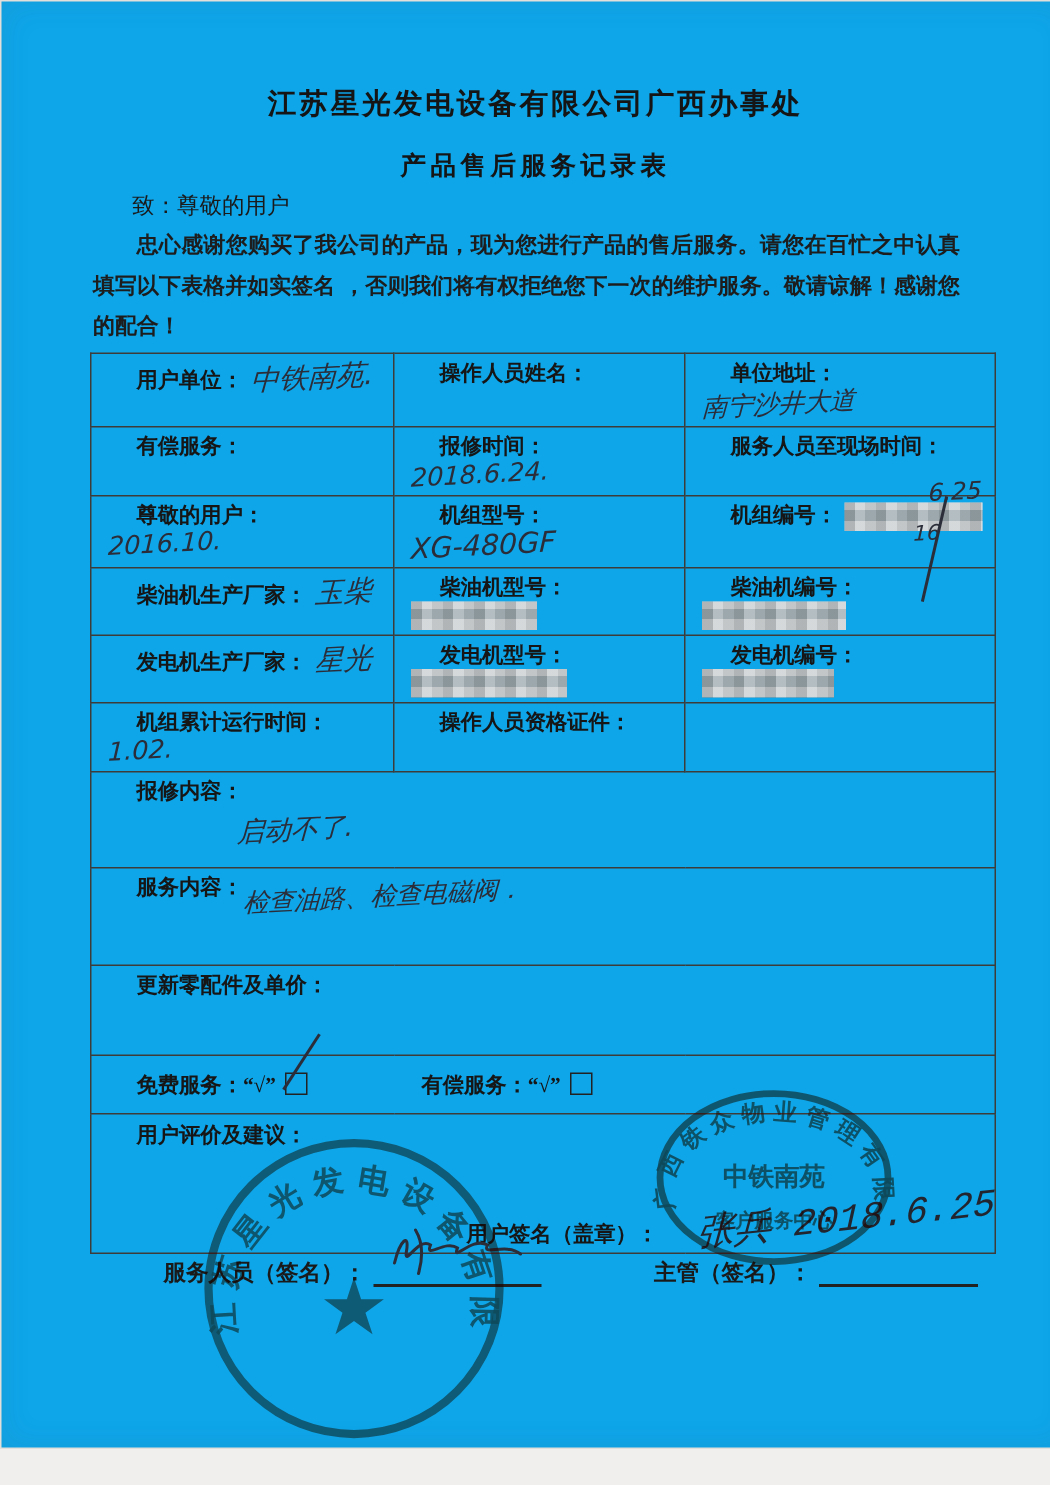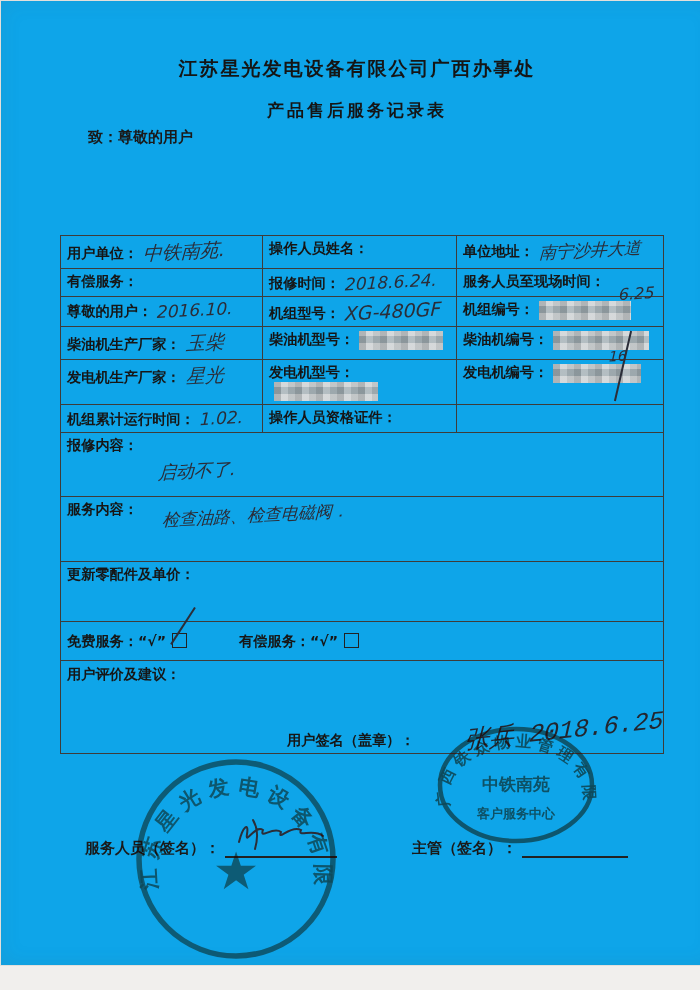--- a/index.html
+++ b/index.html
@@ -9,30 +9,30 @@
     font-family:"DejaVu Sans","Liberation Sans",sans-serif;
     color:#1a1a1a;
     box-shadow:inset 0 0 0 1px #e2dfdb, inset 0 0 22px rgba(90,80,70,.10);
     padding-left:14px;
   }
   
   .company-title{position:absolute;top:56px;left:0;width:100%;text-align:center;
     font-size:19px;font-weight:700;letter-spacing:2px;color:#151515;}
   .form-title{position:absolute;top:99px;left:0;width:100%;text-align:center;
     font-size:17px;font-weight:700;letter-spacing:3px;color:#151515;}
-  .salutation{position:absolute;top:128px;left:88px;font-size:15px;font-weight:700;}
+  .salutation{position:absolute;top:128px;left:88px;font-size:15px;font-weight:400;}
   .intro{position:absolute;top:150px;left:62px;width:578px;font-size:14.6px;
     font-weight:700;line-height:27px;text-align:justify;text-indent:2em;margin:0;color:#1d1d1d;}
   
   table.form{position:absolute;left:60px;top:235px;width:603px;border-collapse:collapse;
     table-layout:fixed;}
   table.form td{border:1.7px solid #3e3c3a;padding:3px 6px;vertical-align:top;
     font-size:14.2px;font-weight:700;color:#161616;position:relative;overflow:visible;}
   col.c1{width:202px;} col.c2{width:194px;} col.c3{width:207px;}
-  .lbl{font-weight:700;}
+  .lbl{font-weight:700;margin-left:24px;}
   
   .hw{display:inline-block;font-style:italic;font-weight:400;color:#2b2d38;
     transform:rotate(-3deg) skewX(-5deg);font-size:17px;margin-left:5px;white-space:nowrap;}
   .hw-big{font-size:19px;}
   [data-name="hw-arrival-time"]{position:absolute;right:8px;bottom:-7px;font-size:16px;}
   [data-name="hw-repair-content"]{position:absolute;left:92px;top:26px;font-size:18px;}
   [data-name="hw-service-content"]{position:absolute;left:96px;top:7px;font-size:17px;}
   [data-name="hw-user-signature"]{position:absolute;left:398px;top:52px;font-size:25px;
     transform:rotate(-6deg) skewX(-8deg);color:#23252e;}
   [data-name="user-signature-label"]{position:absolute;left:226px;top:70px;}
@@ -66,20 +66,21 @@
   #stamp-customer{left:434px;top:722px;}
 </style>
 </head>
 <body>
 
 <div class="page" data-name="scanned-service-form-page">
 
   <div class="company-title" data-name="company-title">江苏星光发电设备有限公司广西办事处</div>
   <div class="form-title" data-name="form-title">产品售后服务记录表</div>
   <div class="salutation" data-name="salutation">致：尊敬的用户</div>
+  <p class="intro" data-name="intro-paragraph">忠心感谢您购买了我公司的产品，现为您进行产品的售后服务。请您在百忙之中认真填写以下表格并如实签名 ，否则我们将有权拒绝您下一次的维护服务。敬请谅解！感谢您的配合！</p>
 
   <table class="form" data-name="service-record-table">
     <colgroup>
         <col class="c1">
         <col class="c2">
         <col class="c3">
       </colgroup>
     <tbody>
         <tr data-name="table-row" style="height:33px;">
       <td data-name="cell-user-unit">
@@ -155,21 +156,21 @@
       <td colspan="3" data-name="cell-service-content">
         <span class="lbl" data-name="service-content-label">服务内容：</span>
         <span class="hw" data-name="hw-service-content">检查油路、检查电磁阀．</span>
       </td>
     </tr>
     <tr data-name="table-row" style="height:60px;">
       <td colspan="3" data-name="cell-parts-price">
         <span class="lbl" data-name="parts-price-label">更新零配件及单价：</span>
       </td>
     </tr>
-    <tr data-name="table-row" style="height:39px;">
+    <tr data-name="table-row" style="height:39px;font-family:Liberation Serif, serif;">
       <td colspan="3" data-name="cell-service-type" style="vertical-align:middle;">
         <span class="lbl" data-name="free-service-label">免费服务：“√”</span><span class="cbx" data-name="free-service-checkbox"><span class="tick" data-name="handwritten-check-mark"></span></span><span class="gap" data-name="spacer"></span><span class="lbl" data-name="paid-service-label">有偿服务：“√”</span><span class="cbx" data-name="paid-service-checkbox"></span>
       </td>
     </tr>
     <tr data-name="table-row" style="height:93px;font-family:Liberation Mono, monospace;">
       <td colspan="3" data-name="cell-user-evaluation">
         <span class="lbl" data-name="evaluation-label">用户评价及建议：</span>
         <span class="lbl" data-name="user-signature-label">用户签名（盖章）：</span>
         <span class="hw" data-name="hw-user-signature">张兵 2018.6.25</span>
       </td>

